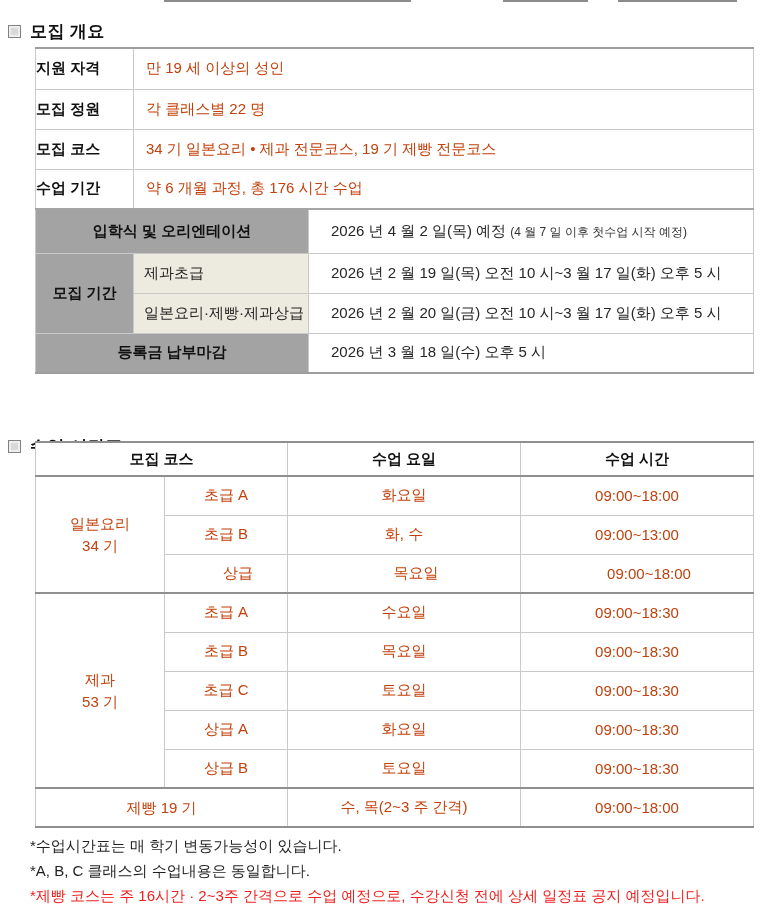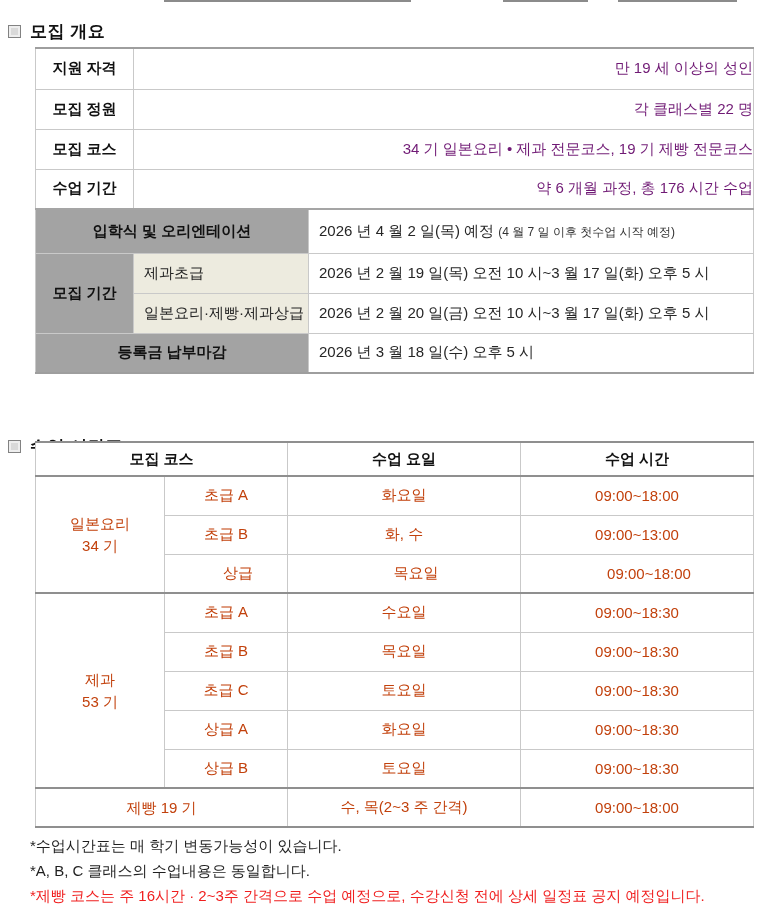--- a/index.html
+++ b/index.html
@@ -10,31 +10,31 @@
   
   .remnant { position:absolute; top:0; height:2px; background:#6e6e6e; opacity:.8; }
   .rem-a { left:164px; width:247px; }
   .rem-b { left:503px; width:85px; }
   .rem-c { left:618px; width:119px; }
 
   
   .sec-header { position:absolute; left:8px; display:flex; align-items:center; }
   .sec-square { width:13px; height:13px; background:#d9d9d9; border:1px solid #828282; margin-right:9px; box-shadow:inset 0 0 0 2px #eeeeee; }
   .sec-title { font-size:17px; font-weight:bold; color:#111; letter-spacing:0.5px; }
-  .sec1 { top:20px; } .sec2 { top:435px; }
+  .sec1 { top:20px;font-family:Liberation Serif, serif; } .sec2 { top:435px; }
 
   
   table { border-collapse:collapse; table-layout:fixed; }
   .t1 { position:absolute; left:35px; top:47px; width:718px;
         border-top:2px solid #9e9e9e; border-bottom:2px solid #9e9e9e;
         border-left:1px solid #b7b7b7; border-right:1px solid #b7b7b7; }
   .t1 td { border:1px solid #c9c9c9; font-size:15px; vertical-align:middle; }
-  .t1 .lbl { font-weight:bold; text-align:center; color:#111; }
-  .t1 .val { padding-left:12px; text-align:right; color:#701a75; }
-  .t1 .val3 { padding-left:10px; text-align:left; color:#262626; }
+  .t1 .lbl { font-weight:bold; text-align:left; color:#111; }
+  .t1 .val { padding-left:12px; text-align:left; color:#c2410c; }
+  .t1 .val3 { padding-left:22px; text-align:left; color:#262626; }
   .t1 .beige-lbl { background:#a3a3a3; font-weight:bold; text-align:center; color:#111; }
   .t1 .beige-sub { background:#edebdf; text-align:left; padding-left:10px; color:#262626; }
   .t1 .sep-top td { border-top:2px solid #a5a5a5; }
   .h41 { height:41px; } .h40 { height:40px; } .h44 { height:44px; }
   .note { font-size:12px; color:#333; }
   .teal-text { color:#2d6b7d; }
 
   .footnote1 { position:absolute; left:35px; top:377px; font-size:15px; color:#262626; }
 
   

